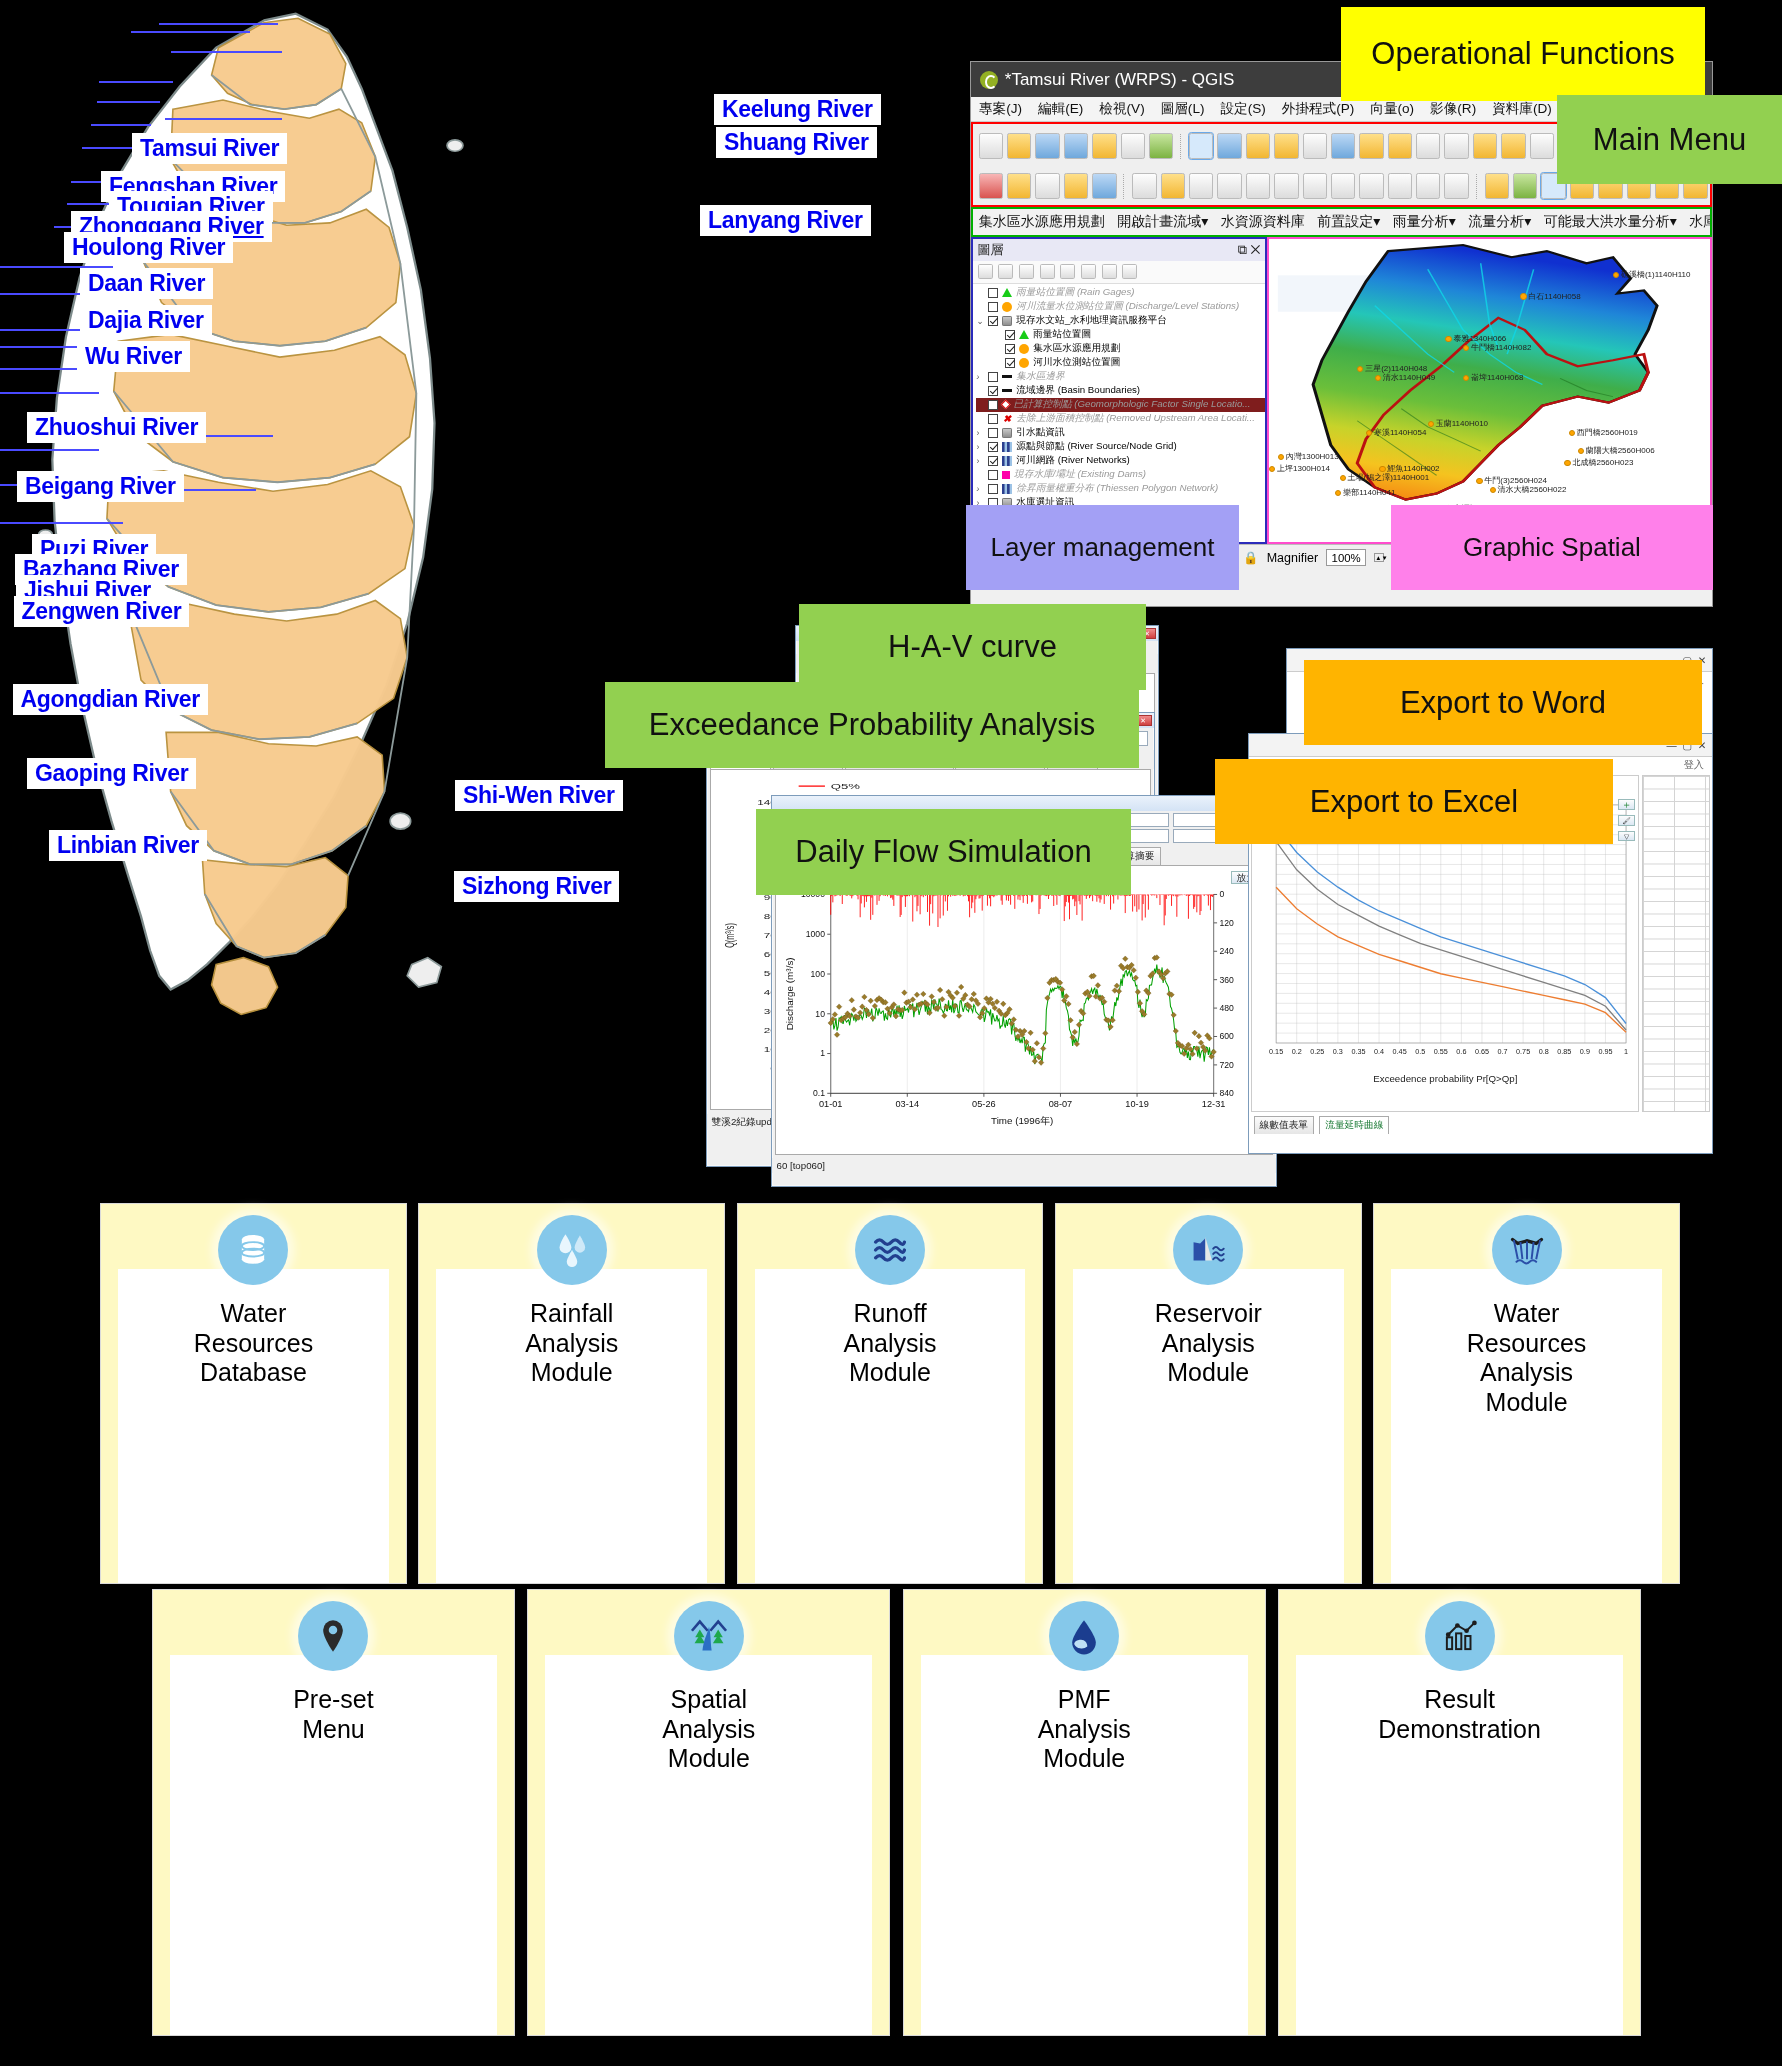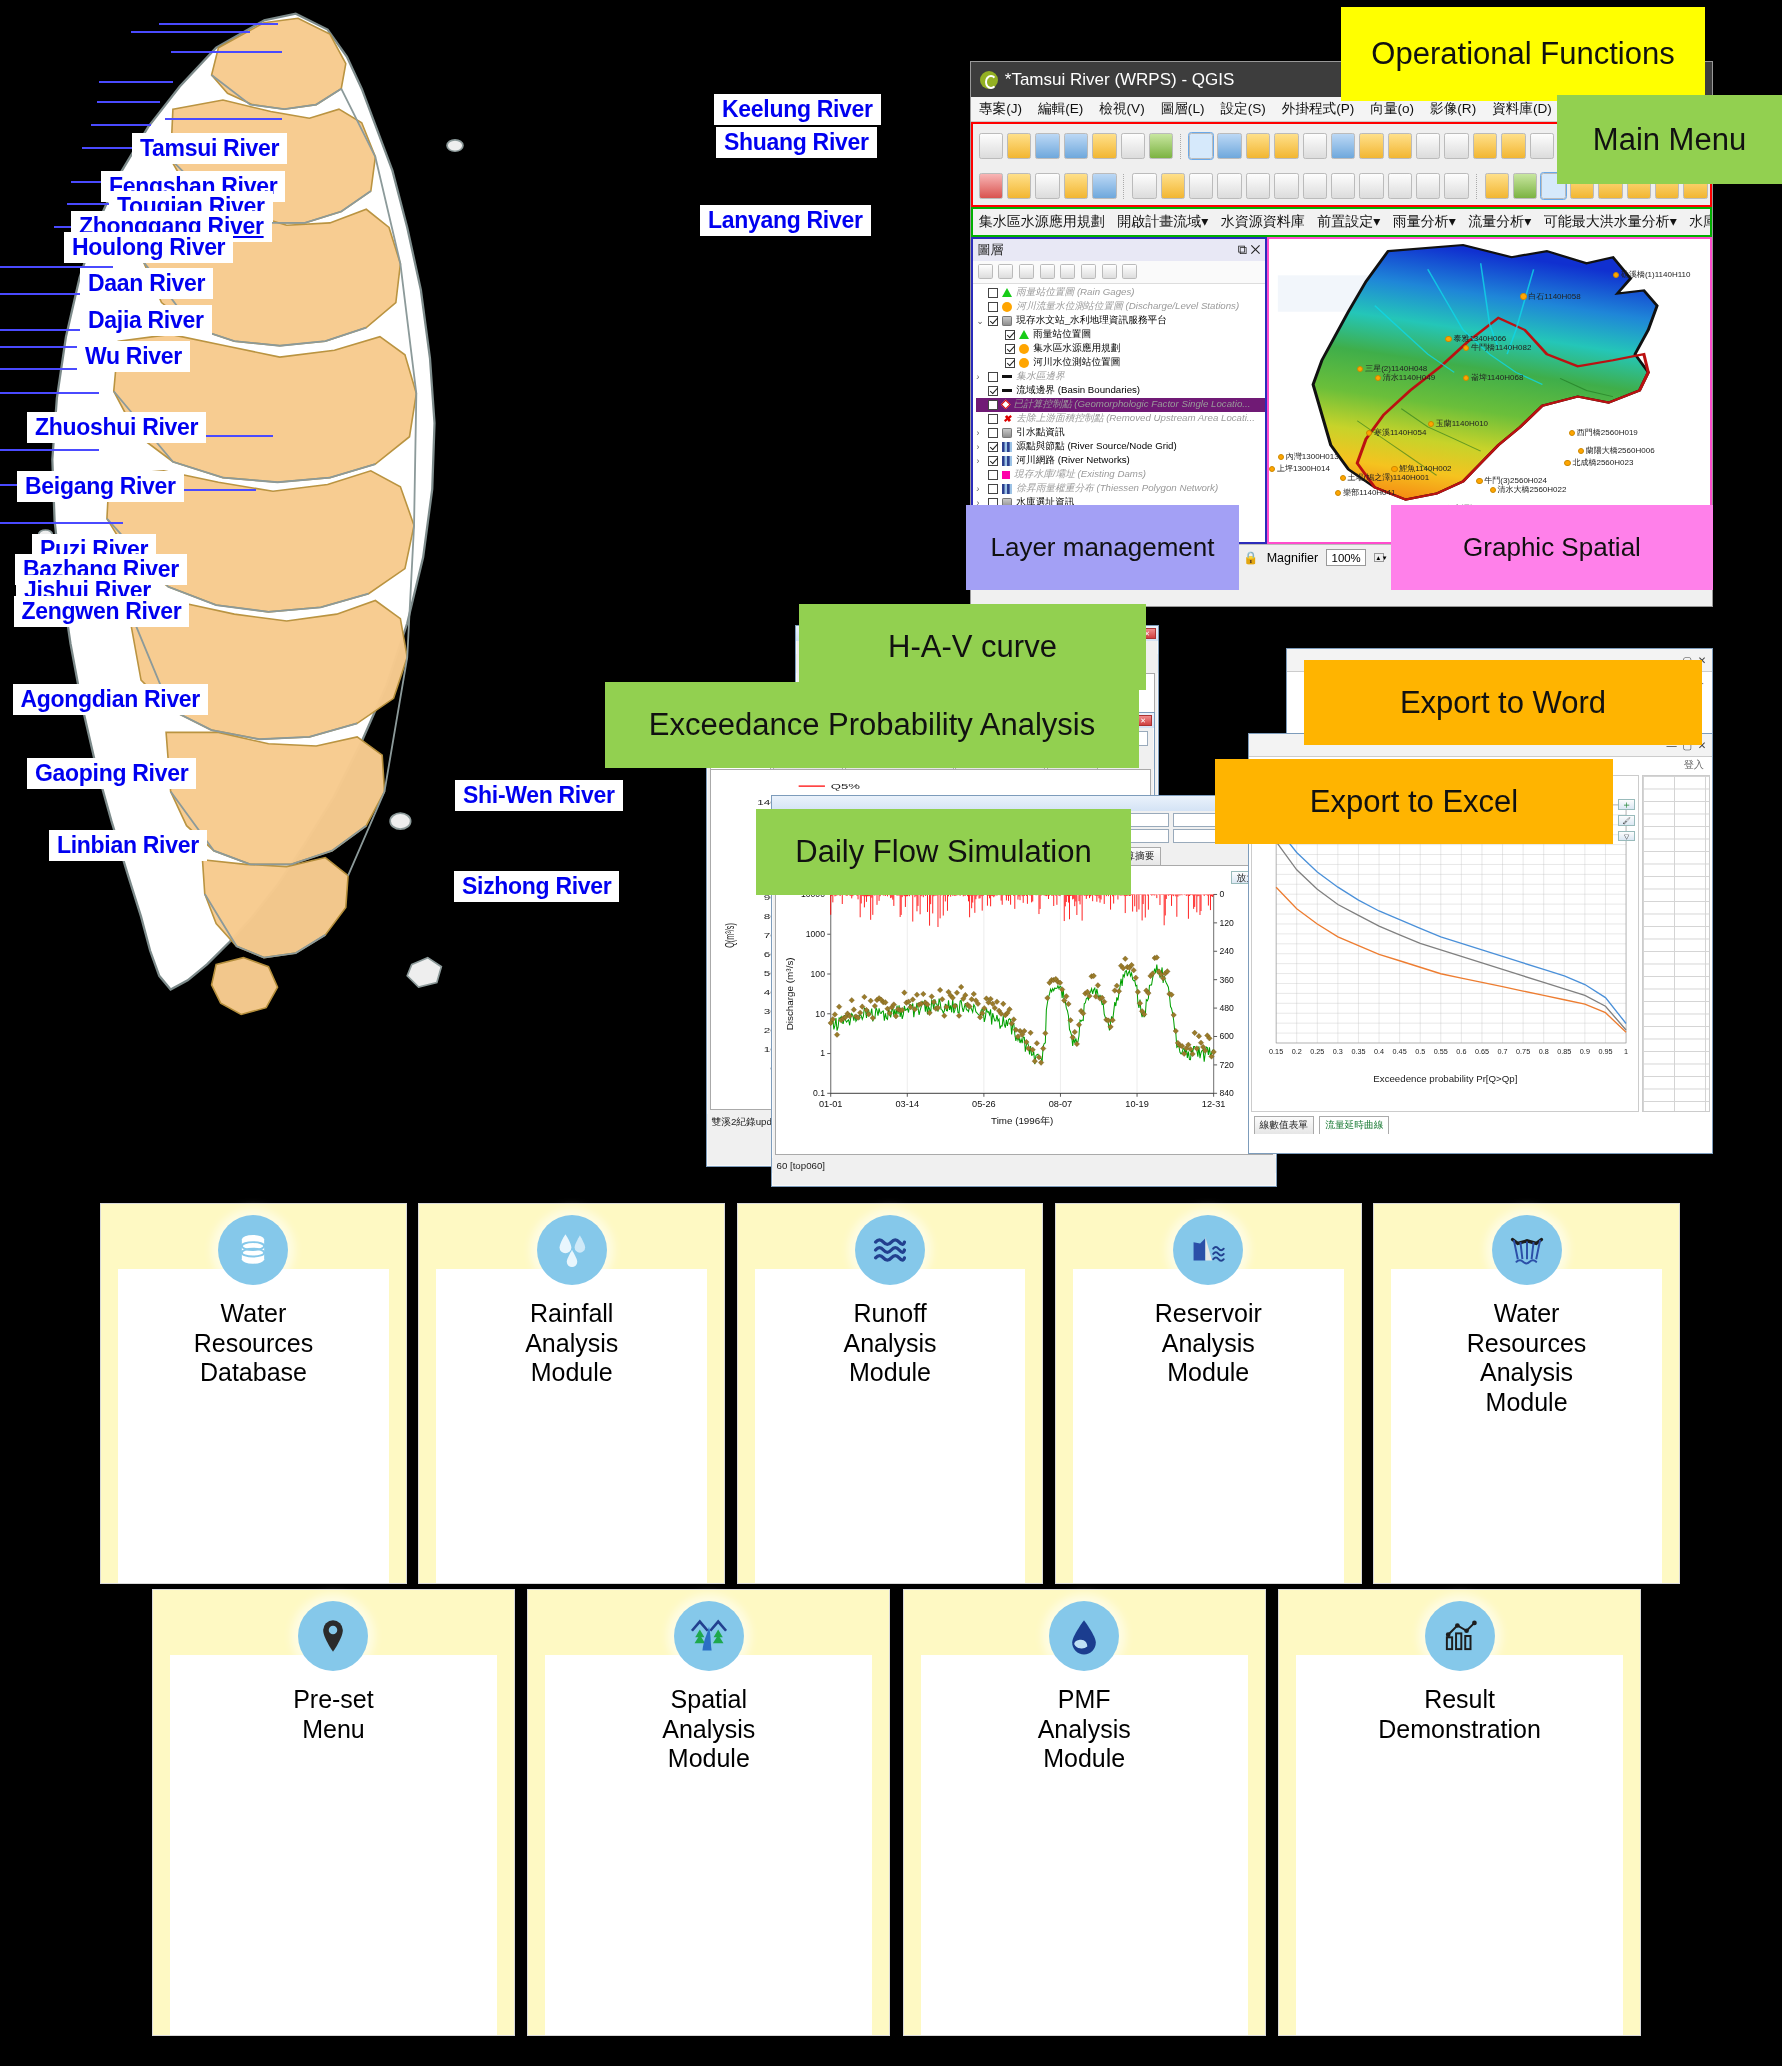--- a/index.html
+++ b/index.html
@@ -57,21 +57,21 @@
   .qgis-layers { width:296px; border:2.8px solid #2b2bbb; background:#fff; }
   .lay-title{display:flex;justify-content:space-between;align-items:center;height:21.6px;
     background:#e8e8f5;font-size:13px;padding:0 4.5px;color:#222;}
   .lay-toolbar{display:flex;gap:5.7px;align-items:center;height:23px;padding-left:4.5px;
     border-bottom:0.6px solid #ddd;background:#fafafa;}
   .lay-tb{width:15px;height:15px;border-radius:1.7px;background:linear-gradient(#fff,#ddd);border:0.6px solid #bbb;}
   .lay-tree{padding:2.3px 0 0 3.4px; overflow:hidden; height:257px;}
   .lay-row{display:flex;align-items:center;gap:4px;height:14px;font-size:9.7px;white-space:nowrap;}
   .lay-row.indent{padding-left:17px;}
   .lay-row.dim{color:#9a9a9a;font-style:italic;}
-  .lay-row.sel{background:#701a75;}
+  .lay-row.sel{background:#7f1d1d;}
   .twisty{width:8px;color:#555;font-size:8.5px;}
   .cbx{width:9.7px;height:9.7px;border:1.1px solid #444;background:#fff;display:inline-block;position:relative;flex:none;}
   .cbx.on::after{content:"";position:absolute;left:2.3px;top:-0.6px;width:3.4px;height:6.8px;
     border:solid #222;border-width:0 1.1px 1.1px 0;transform:rotate(42deg);}
   .sym{width:10.2px;height:10.2px;display:inline-block;flex:none;}
   .sym.tri{width:0;height:0;border-left:5.1px solid transparent;border-right:5.1px solid transparent;border-bottom:9px solid #17cc17;}
   .sym.dot{border-radius:50%;background:#ffa500;}
   .sym.line{height:2.8px;background:#111;}
   .sym.dia{background:#fff;border:1.7px solid #d00;transform:rotate(45deg);width:7.4px;height:7.4px;}
   .sym.x{color:#d00;font-weight:bold;font-size:9.7px;line-height:9.7px;text-align:center;}
@@ -496,21 +496,21 @@
       <div id="station-layer" style="position:absolute;inset:0;">
           <div class="stn" style="left: 78%; top: 10%;"><i></i><span>礁溪橋(1)1140H110</span></div>
           <div class="stn" style="left: 57%; top: 17%;"><i></i><span>白石1140H058</span></div>
           <div class="stn" style="left: 40%; top: 31%;"><i></i><span>泰雅1340H066</span></div>
           <div class="stn" style="left: 44%; top: 34%;"><i></i><span>牛鬥橋1140H082</span></div>
           <div class="stn" style="left: 20%; top: 41%;"><i></i><span>三星(2)1140H048</span></div>
           <div class="stn" style="left: 24%; top: 44%;"><i></i><span>清水1140H049</span></div>
           <div class="stn" style="left: 44%; top: 44%;"><i></i><span>崙埤1140H068</span></div>
           <div class="stn" style="left: 36%; top: 59%;"><i></i><span>玉蘭1140H010</span></div>
           <div class="stn" style="left: 22%; top: 62%;"><i></i><span>寒溪1140H054</span></div>
-          <div class="stn" style="left: 25%; top: 74%; margin-left: 12px;"><i></i><span>鯉魚1140H002</span></div>
+          <div class="stn" style="left: 25%; top: 74%;"><i></i><span>鯉魚1140H002</span></div>
           <div class="stn" style="left: 16%; top: 77%;"><i></i><span>土場(鳩之澤)1140H001</span></div>
           <div class="stn" style="left: 15%; top: 82%;"><i></i><span>樂部1140H041</span></div>
           <div class="stn" style="left: 68%; top: 62%;"><i></i><span>西門橋2560H019</span></div>
           <div class="stn" style="left: 70%; top: 68%;"><i></i><span>蘭陽大橋2560H006</span></div>
           <div class="stn" style="left: 67%; top: 72%;"><i></i><span>北成橋2560H023</span></div>
           <div class="stn" style="left: 47%; top: 78%;"><i></i><span>牛鬥(3)2560H024</span></div>
           <div class="stn" style="left: 50%; top: 81%;"><i></i><span>清水大橋2560H022</span></div>
           <div class="stn" style="left: 40%; top: 87%;"><i></i><span>家源橋2560H017</span></div>
           <div class="stn" style="left: 2%; top: 70%;"><i></i><span>內灣1300H013</span></div>
           <div class="stn" style="left: 0%; top: 74%;"><i></i><span>上坪1300H014</span></div>

